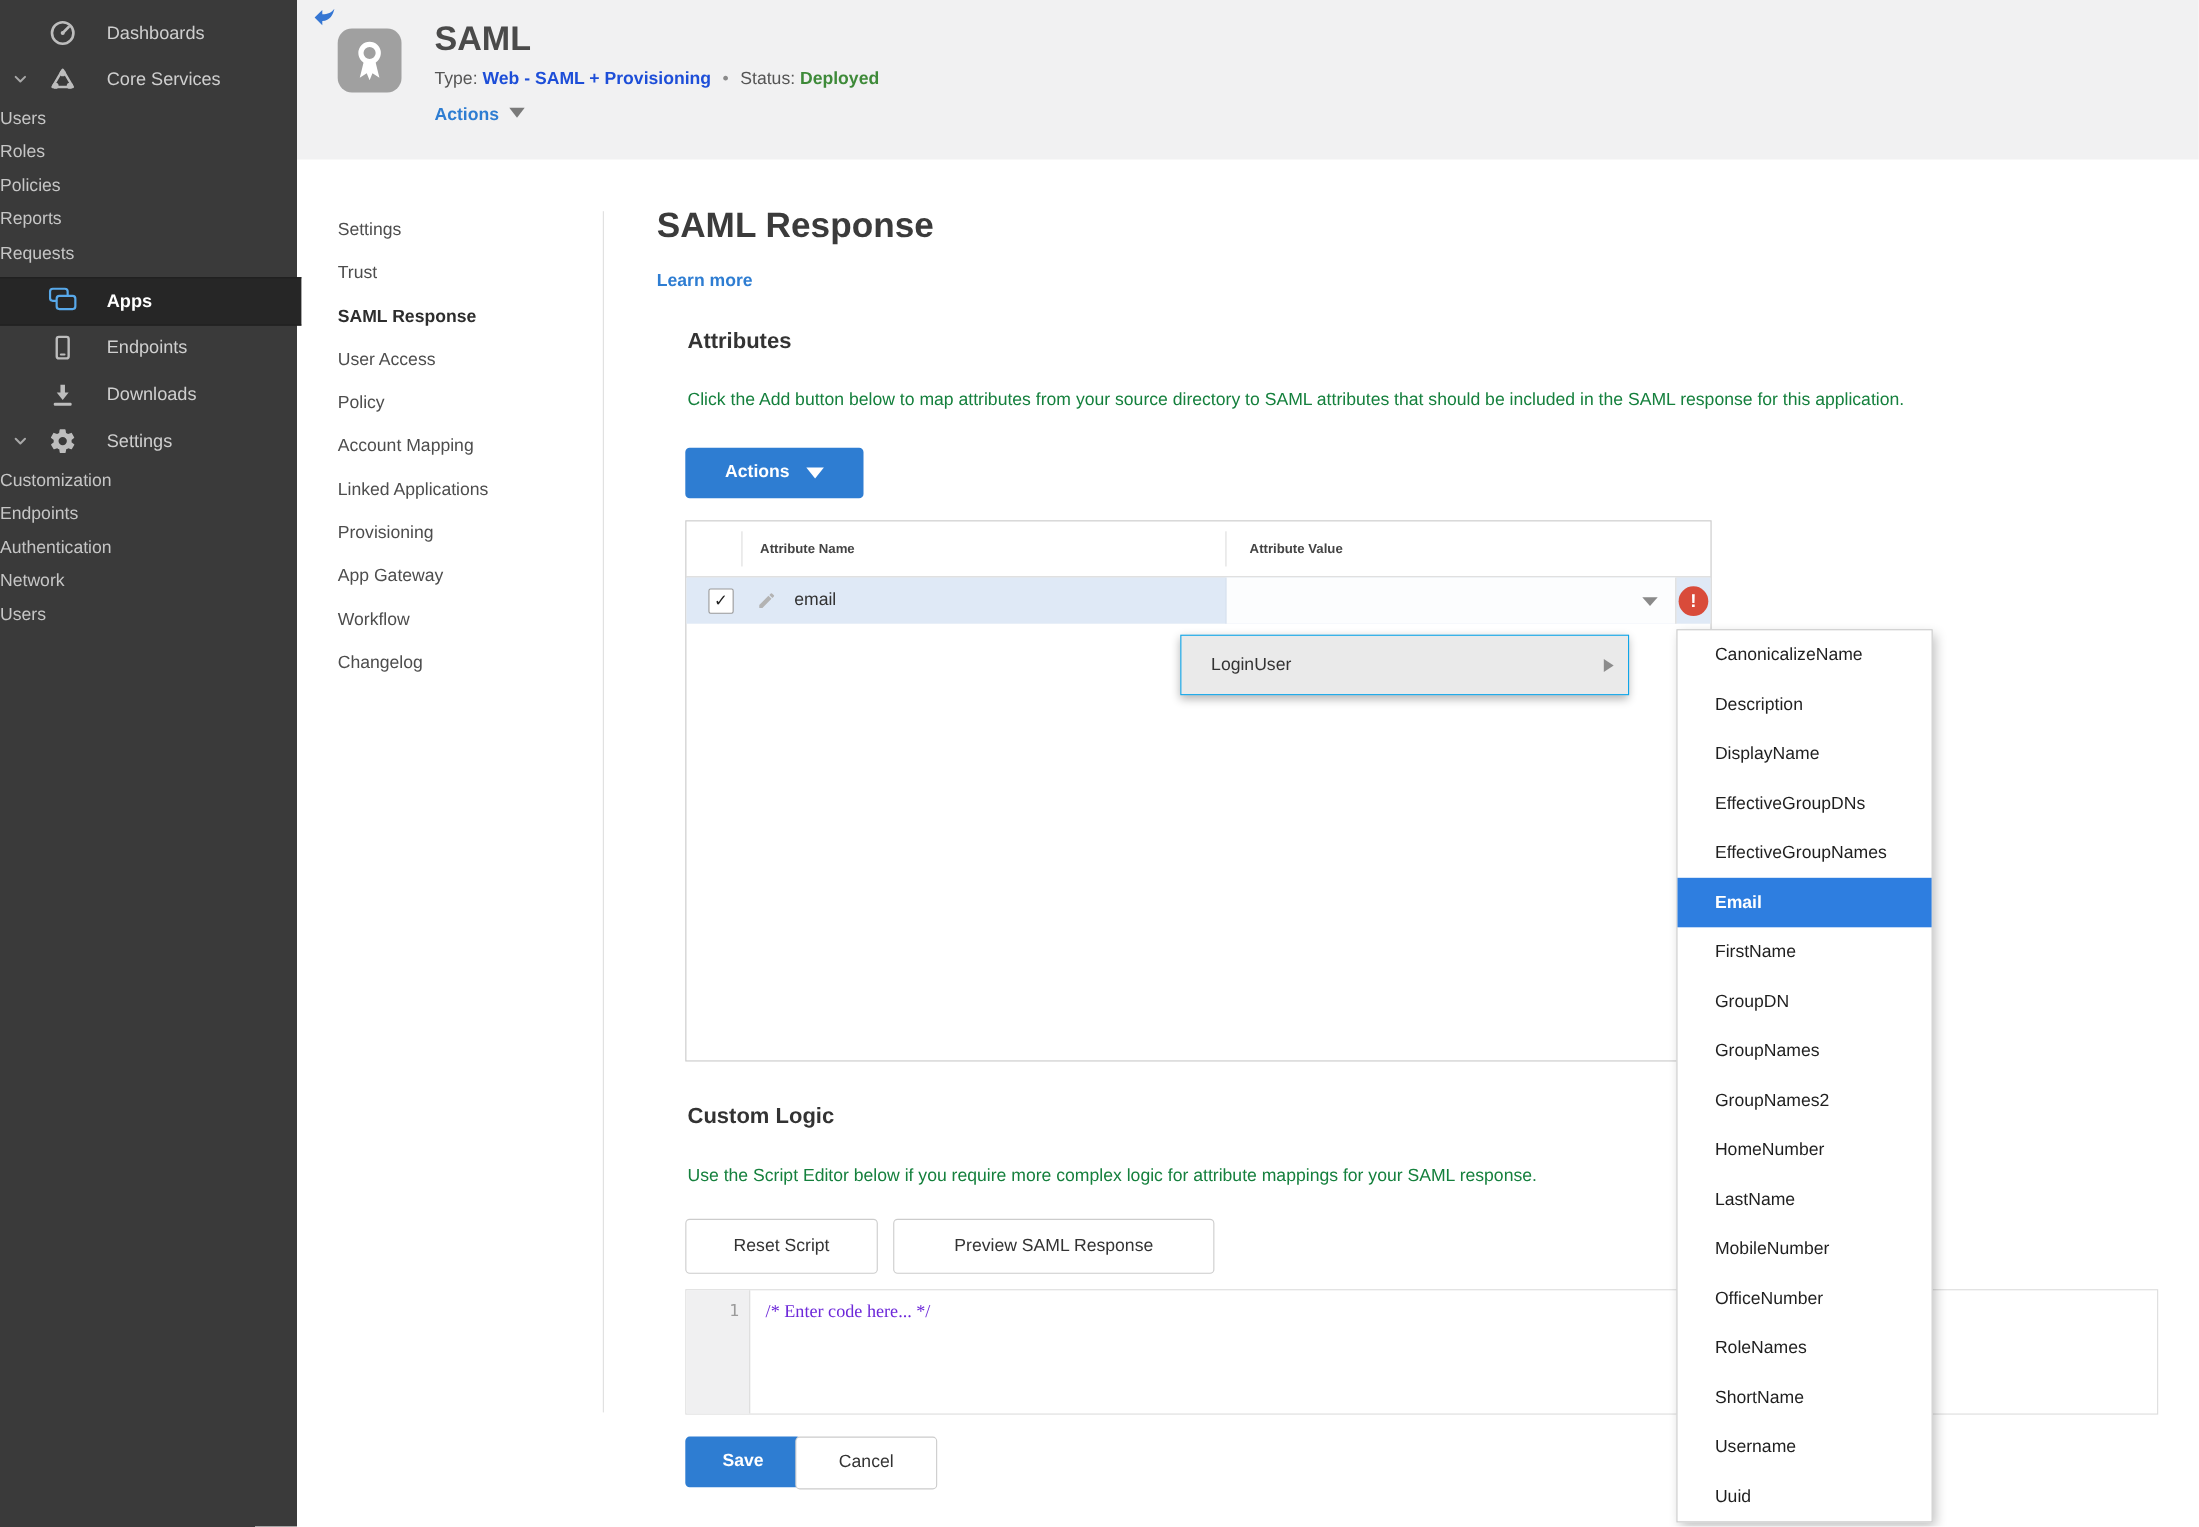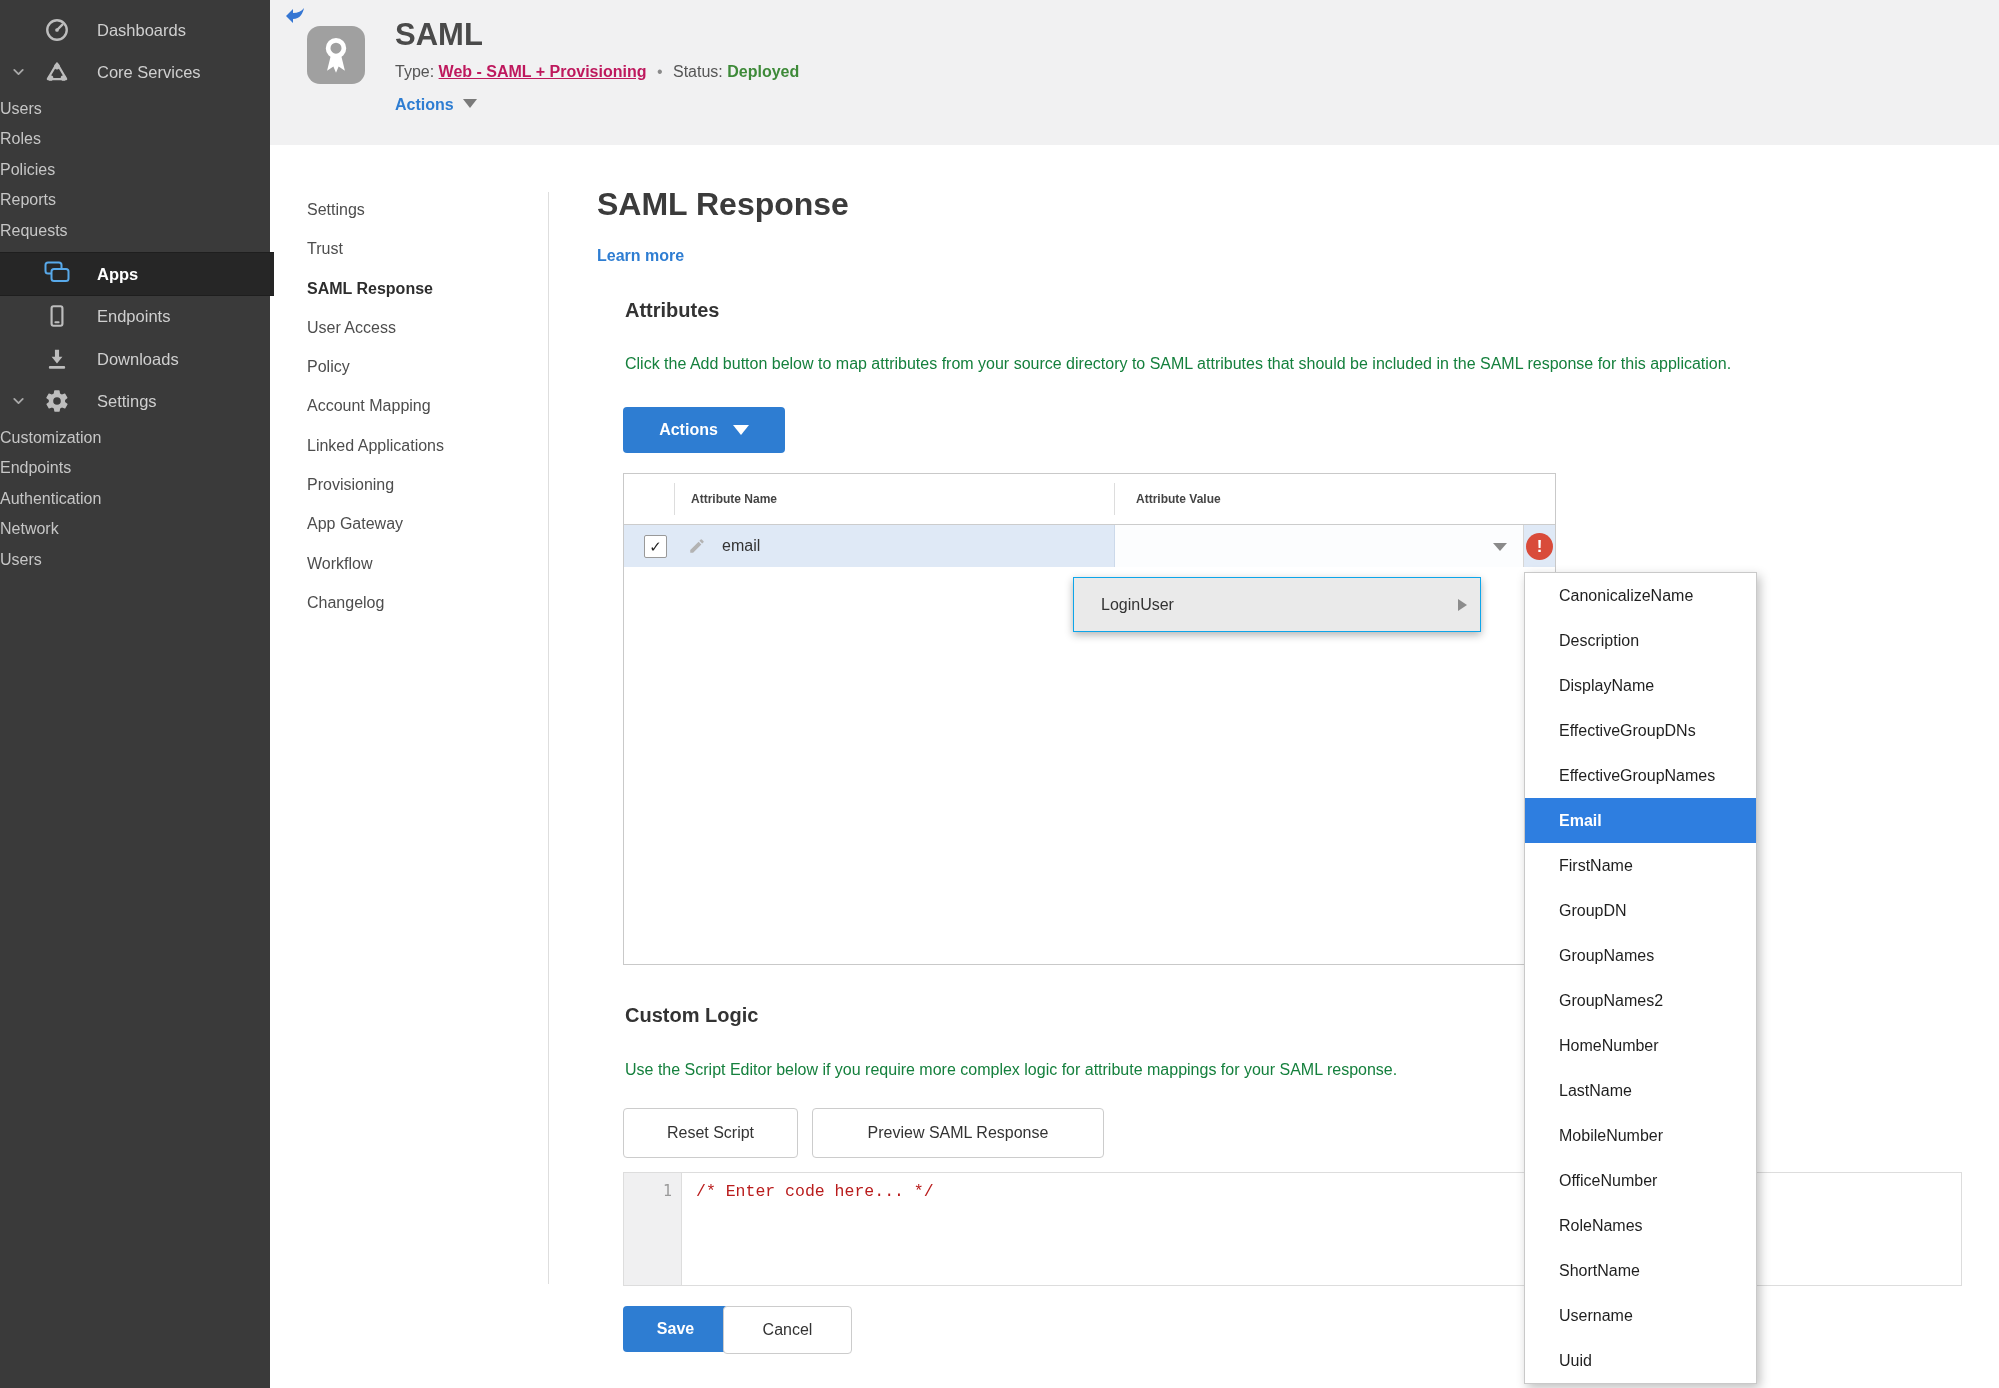--- a/index.html
+++ b/index.html
@@ -18,21 +18,21 @@
   .srow.selected{background:#262626;border-top:1px solid #1e1e1e;border-bottom:1px solid #1e1e1e;}
   .srow.selected .slabel{color:#ffffff;font-weight:700;}
 
   
   .header{position:absolute;left:270px;top:0;width:1729px;height:145px;background:#f1f1f2;}
   .back{position:absolute;left:13px;top:4px;width:24px;height:24px;cursor:pointer;}
   .applogo{position:absolute;left:37px;top:26px;width:58px;height:58px;border-radius:13px;background:#a0a0a0;
            display:flex;align-items:center;justify-content:center;}
   .apptitle{position:absolute;left:125px;top:17px;font-size:31px;font-weight:700;color:#4a4a4a;}
   .typeline{position:absolute;left:125px;top:63px;font-size:16px;color:#555;}
-  .typeline b{color:#be185d;text-decoration:underline;}
+  .typeline b{color:#1d4ed8;}
   .typeline .dot{color:#8a8a8a;padding:0 6px;}
   .typeline .deployed{color:#3e8a39;font-weight:700;}
   .hactions{position:absolute;left:125px;top:96px;font-size:16px;font-weight:700;color:#2e7dd2;cursor:pointer;}
   .hcaret{display:inline-block;margin-left:9px;vertical-align:2px;
           border-left:7px solid transparent;border-right:7px solid transparent;border-top:9px solid #7a7a7a;}
 
   
   .subnav{position:absolute;left:307px;top:190px;width:230px;}
   .subnav .item{display:block;height:39.3px;line-height:39.3px;font-size:16px;color:#4d4d4d;cursor:pointer;}
   .subnav .item.active{color:#2d2d2d;font-weight:700;}
@@ -78,21 +78,21 @@
   .save-btn{position:absolute;left:623px;top:1306px;width:105px;height:46px;background:#2e7dd2;border-radius:4px;
             color:#fff;font-size:16px;font-weight:700;display:flex;align-items:center;justify-content:center;cursor:pointer;}
   .cancel-btn{position:absolute;left:723px;top:1306px;width:127px;height:46px;background:#fff;border:1px solid #ccc;
               border-radius:4px;color:#333;font-size:16px;display:flex;align-items:center;justify-content:center;cursor:pointer;}
 
   
   .editor{position:absolute;left:623px;top:1172px;width:1337px;height:112px;border:1px solid #ddd;background:#fff;display:flex;}
   .gutter{width:58px;background:#f0f0f1;border-right:1px solid #ddd;box-sizing:border-box;
           text-align:right;padding:9px 9px 0 0;color:#9a9a9a;font-family:"DejaVu Sans Mono",monospace;font-size:15px;}
   .codearea{flex:1;padding:9px 0 0 14px;}
-  .code{font-family:Liberation Mono, monospace;font-size:16.5px;color:#b91c1c;white-space:pre;}
+  .code{font-family:Liberation Serif, serif;font-size:16.5px;color:#6d28d9;white-space:pre;}
 
   
   .menu-parent{position:absolute;left:1073px;top:577px;width:408px;height:55px;background:#eaeaea;
                border:1px solid #0ea5e9;box-sizing:border-box;box-shadow:0 3px 8px rgba(0,0,0,.3);z-index:20;cursor:pointer;}
   .menu-parent .plabel{position:absolute;left:27px;line-height:53px;font-size:16px;color:#333;}
   .tri-right{position:absolute;right:13px;top:21px;width:0;height:0;
              border-top:6px solid transparent;border-bottom:6px solid transparent;border-left:9px solid #8c8c8c;}
   .submenu{position:absolute;left:1524px;top:572px;width:233px;height:812px;background:#fff;
            border:1px solid #c9c9c9;box-sizing:border-box;box-shadow:3px 4px 10px rgba(0,0,0,.25);z-index:21;}
   .smi{height:45px;line-height:45px;padding-left:34px;font-size:16px;color:#1f1f1f;cursor:pointer;}

